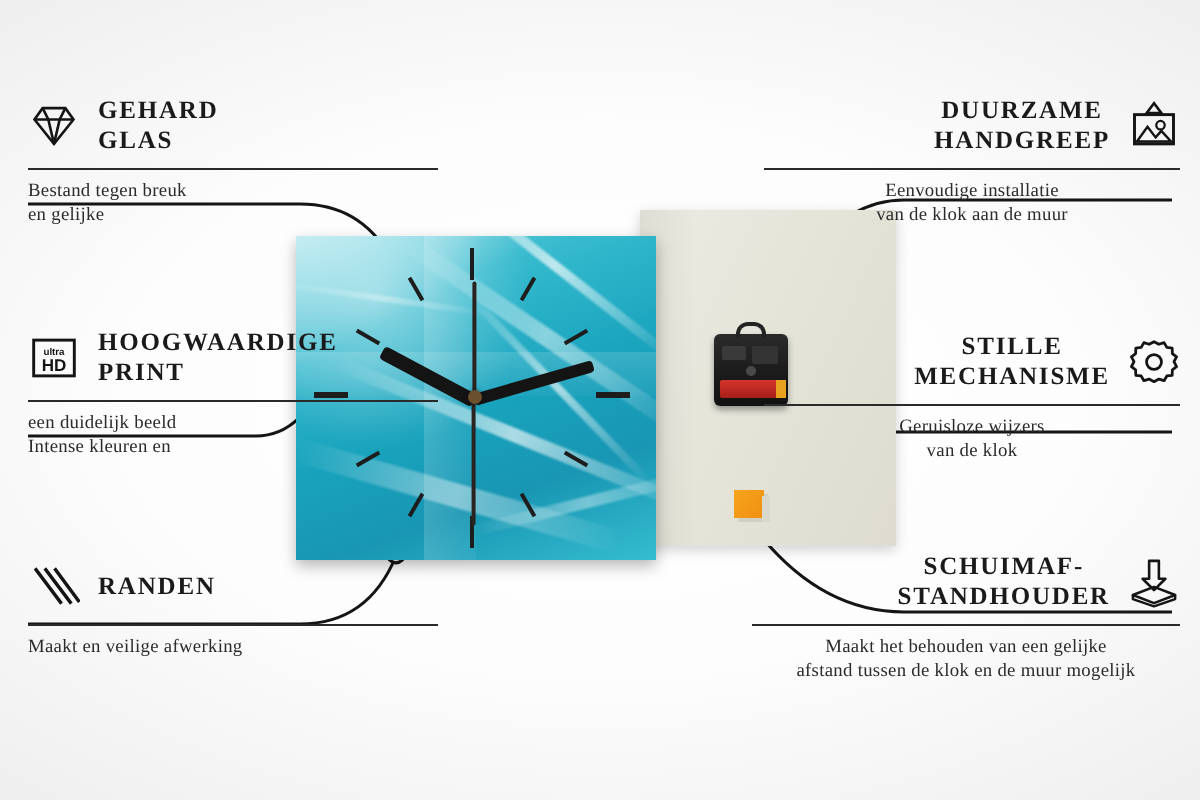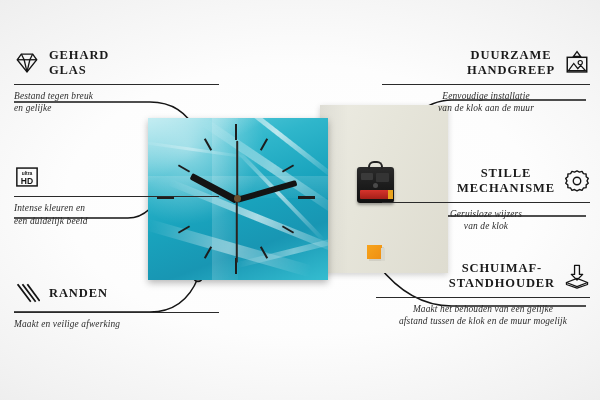--- a/index.html
+++ b/index.html
@@ -168,32 +168,31 @@
     background: #2a2a2a;
     margin: 6px 0 5px 0;
     width: 100%;
   }
   .feat-desc {
     font-family: "Liberation Serif", serif;
     font-size: 9.4px;
     line-height: 1.35;
     color: #2b2b2b;
     letter-spacing: 0.15px;
-    font-style: italic;
   }
   .icon { width: 26px; height: 26px; flex: 0 0 26px; }
   .icon svg { display:block; width:26px; height:26px; }
 
   
   #feat-gehard     { left: 14px;  top: 48px; }
   #feat-hoog       { left: 14px;  top: 164px; }
   #feat-geslepen   { left: 14px;  top: 280px; }
   #feat-duurzame   { right: 10px; top: 48px;  width: 208px; }
   #feat-stille     { right: 10px; top: 166px; width: 208px; }
-  #feat-schuim     { right: 10px; top: 261px; width: 214px; }
+  #feat-schuim     { right: 10px; top: 276px; width: 214px; }
 </style>
 </head>
 <body>
 
 <div id="stage">
 
   <svg id="wires" viewBox="0 0 600 400">
     <g fill="none" stroke="#151515" stroke-width="1.5">
       <path d="M14,102 L150,102 Q182,102 197,132"></path>
       <path d="M14,218 L128,218 Q152,218 165,183"></path>
@@ -285,24 +284,28 @@
 
   <div class="feat left" id="feat-hoog">
     <div class="feat-head">
       <span class="icon">
         <svg viewBox="0 0 32 32">
           <rect x="3.5" y="5" width="25" height="22" fill="none" stroke="#141414" stroke-width="1.8"></rect>
           <text x="16" y="14" font-family="Liberation Sans, sans-serif" font-size="6" font-weight="bold" text-anchor="middle" fill="#141414">ultra</text>
           <text x="16" y="24" font-family="Liberation Sans, sans-serif" font-size="10.5" font-weight="bold" text-anchor="middle" fill="#141414">HD</text>
         </svg>
       </span>
-    </div>
-    <div class="feat-rule"></div>
+      <div>
+        <div class="feat-title">HOOGWAARDIGE</div>
+        <div class="feat-title">PRINT</div>
+      </div>
+    </div>
+    <div class="feat-rule"></div>
+    <div class="feat-desc">een duidelijk beeld</div>
     <div class="feat-desc">Intense kleuren en</div>
-    <div class="feat-desc">een duidelijk beeld</div>
   </div>
 
   <div class="feat left" id="feat-geslepen">
     <div class="feat-head">
       <span class="icon">
         <svg viewBox="0 0 32 32">
             <g stroke="#141414" stroke-width="2.1" stroke-linecap="square">
           <line x1="5" y1="6" x2="20" y2="26"></line>
           <line x1="11" y1="6" x2="26" y2="26"></line>
           <line x1="17" y1="6" x2="31" y2="25"></line>

